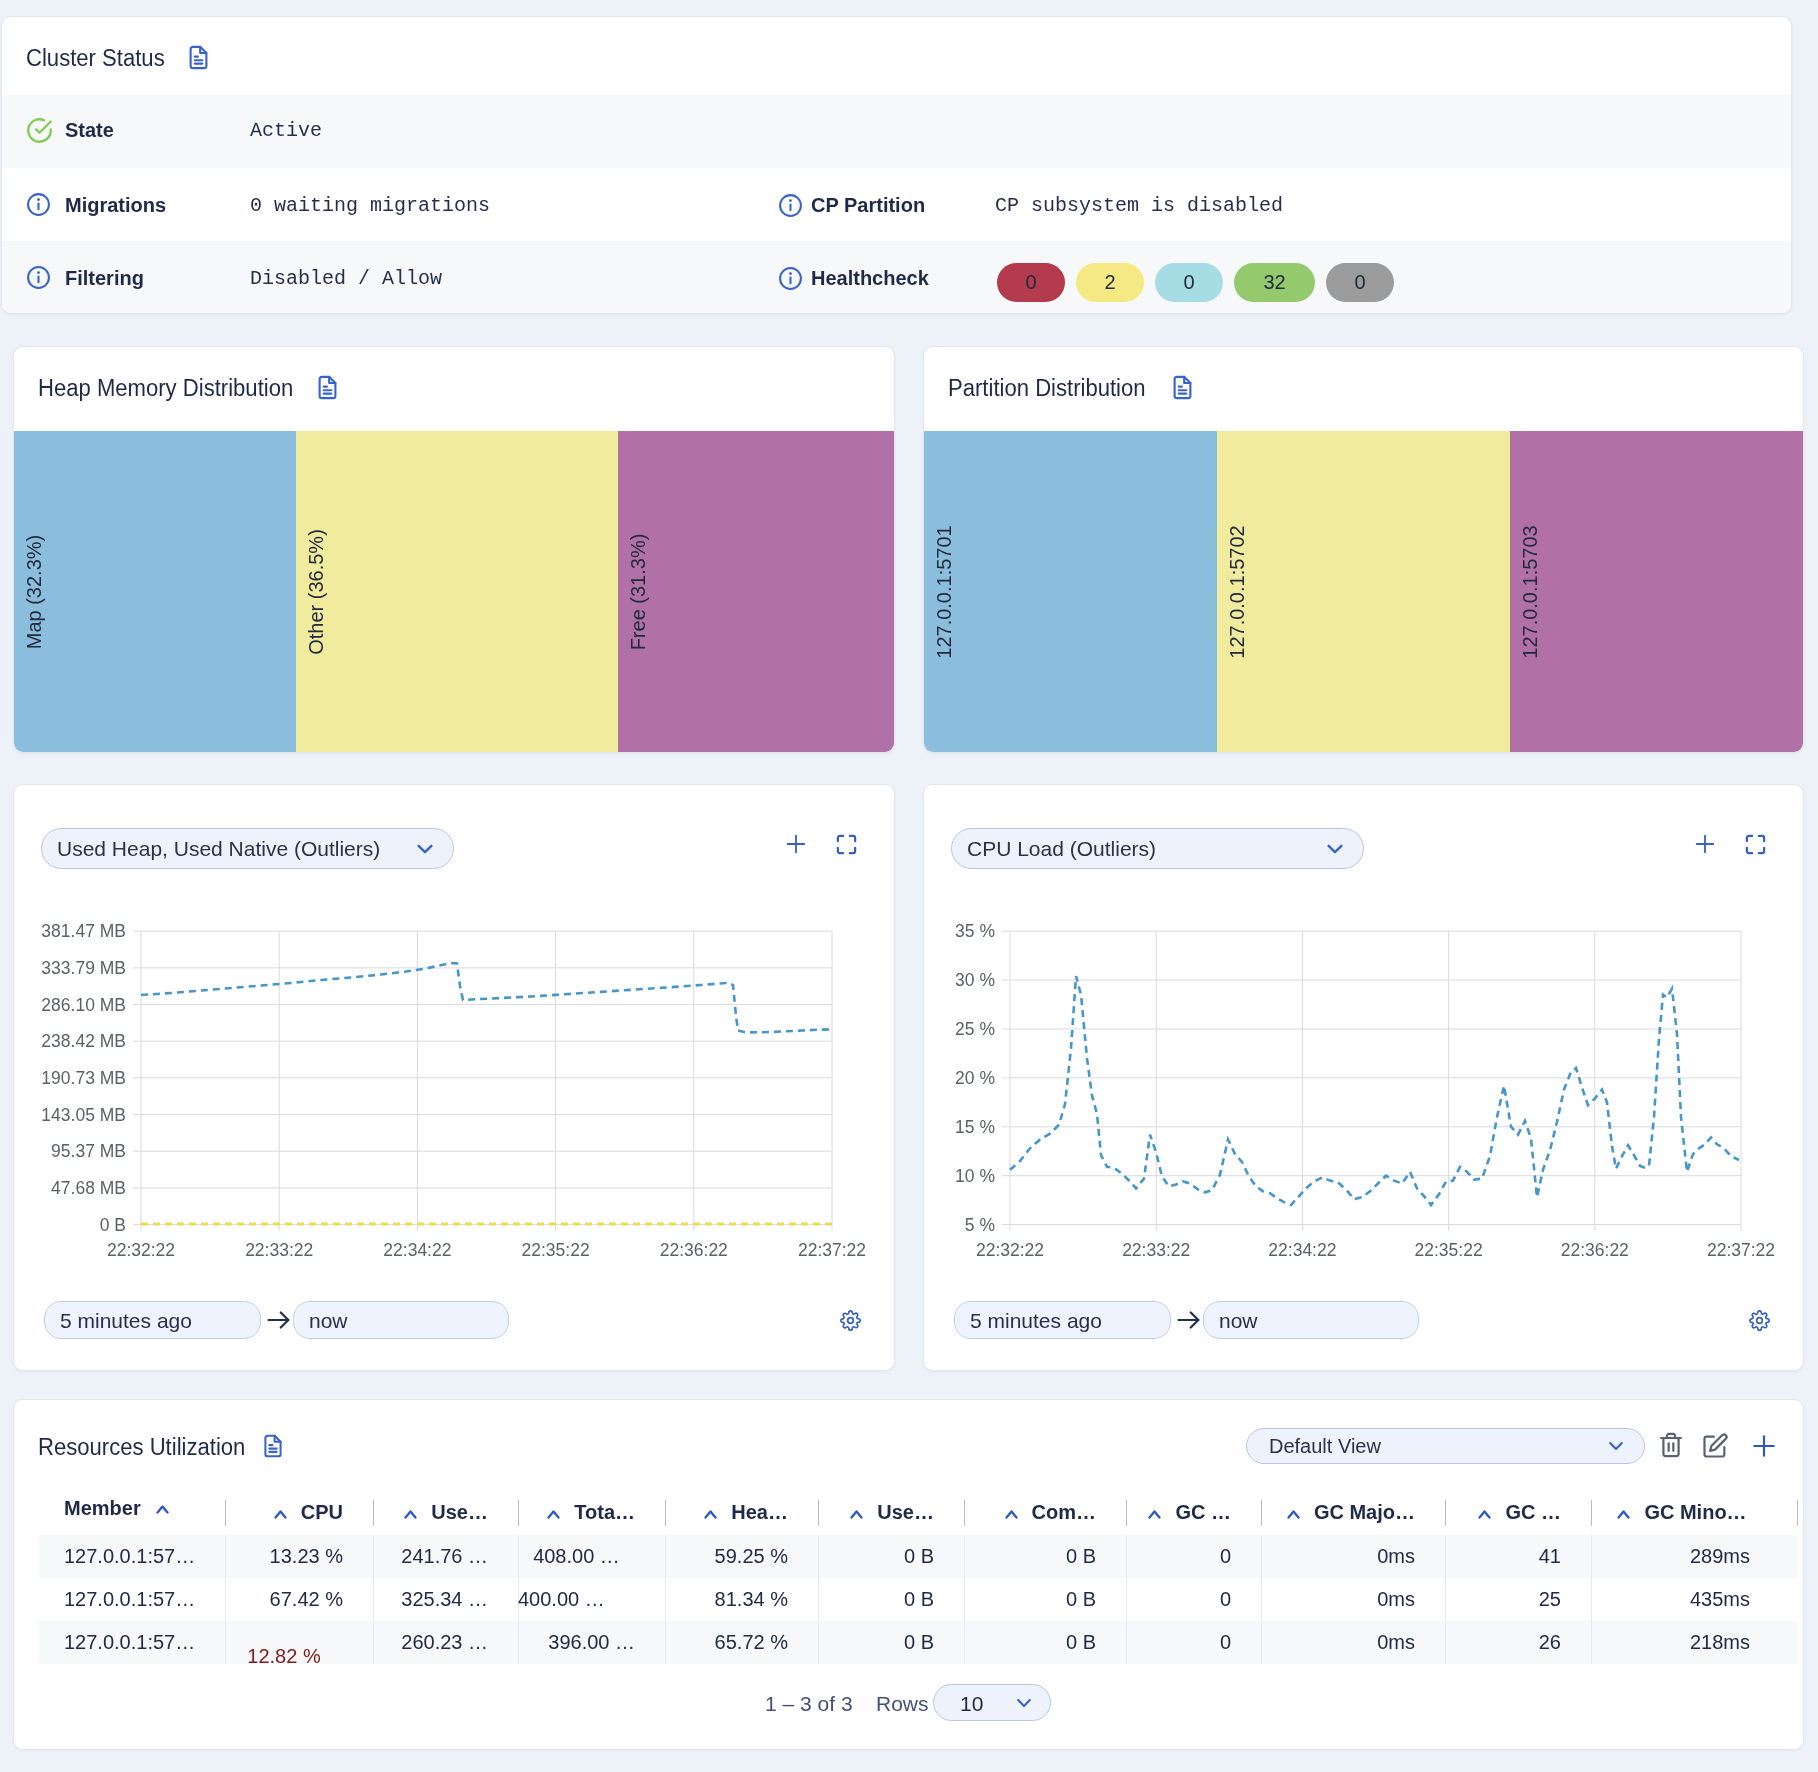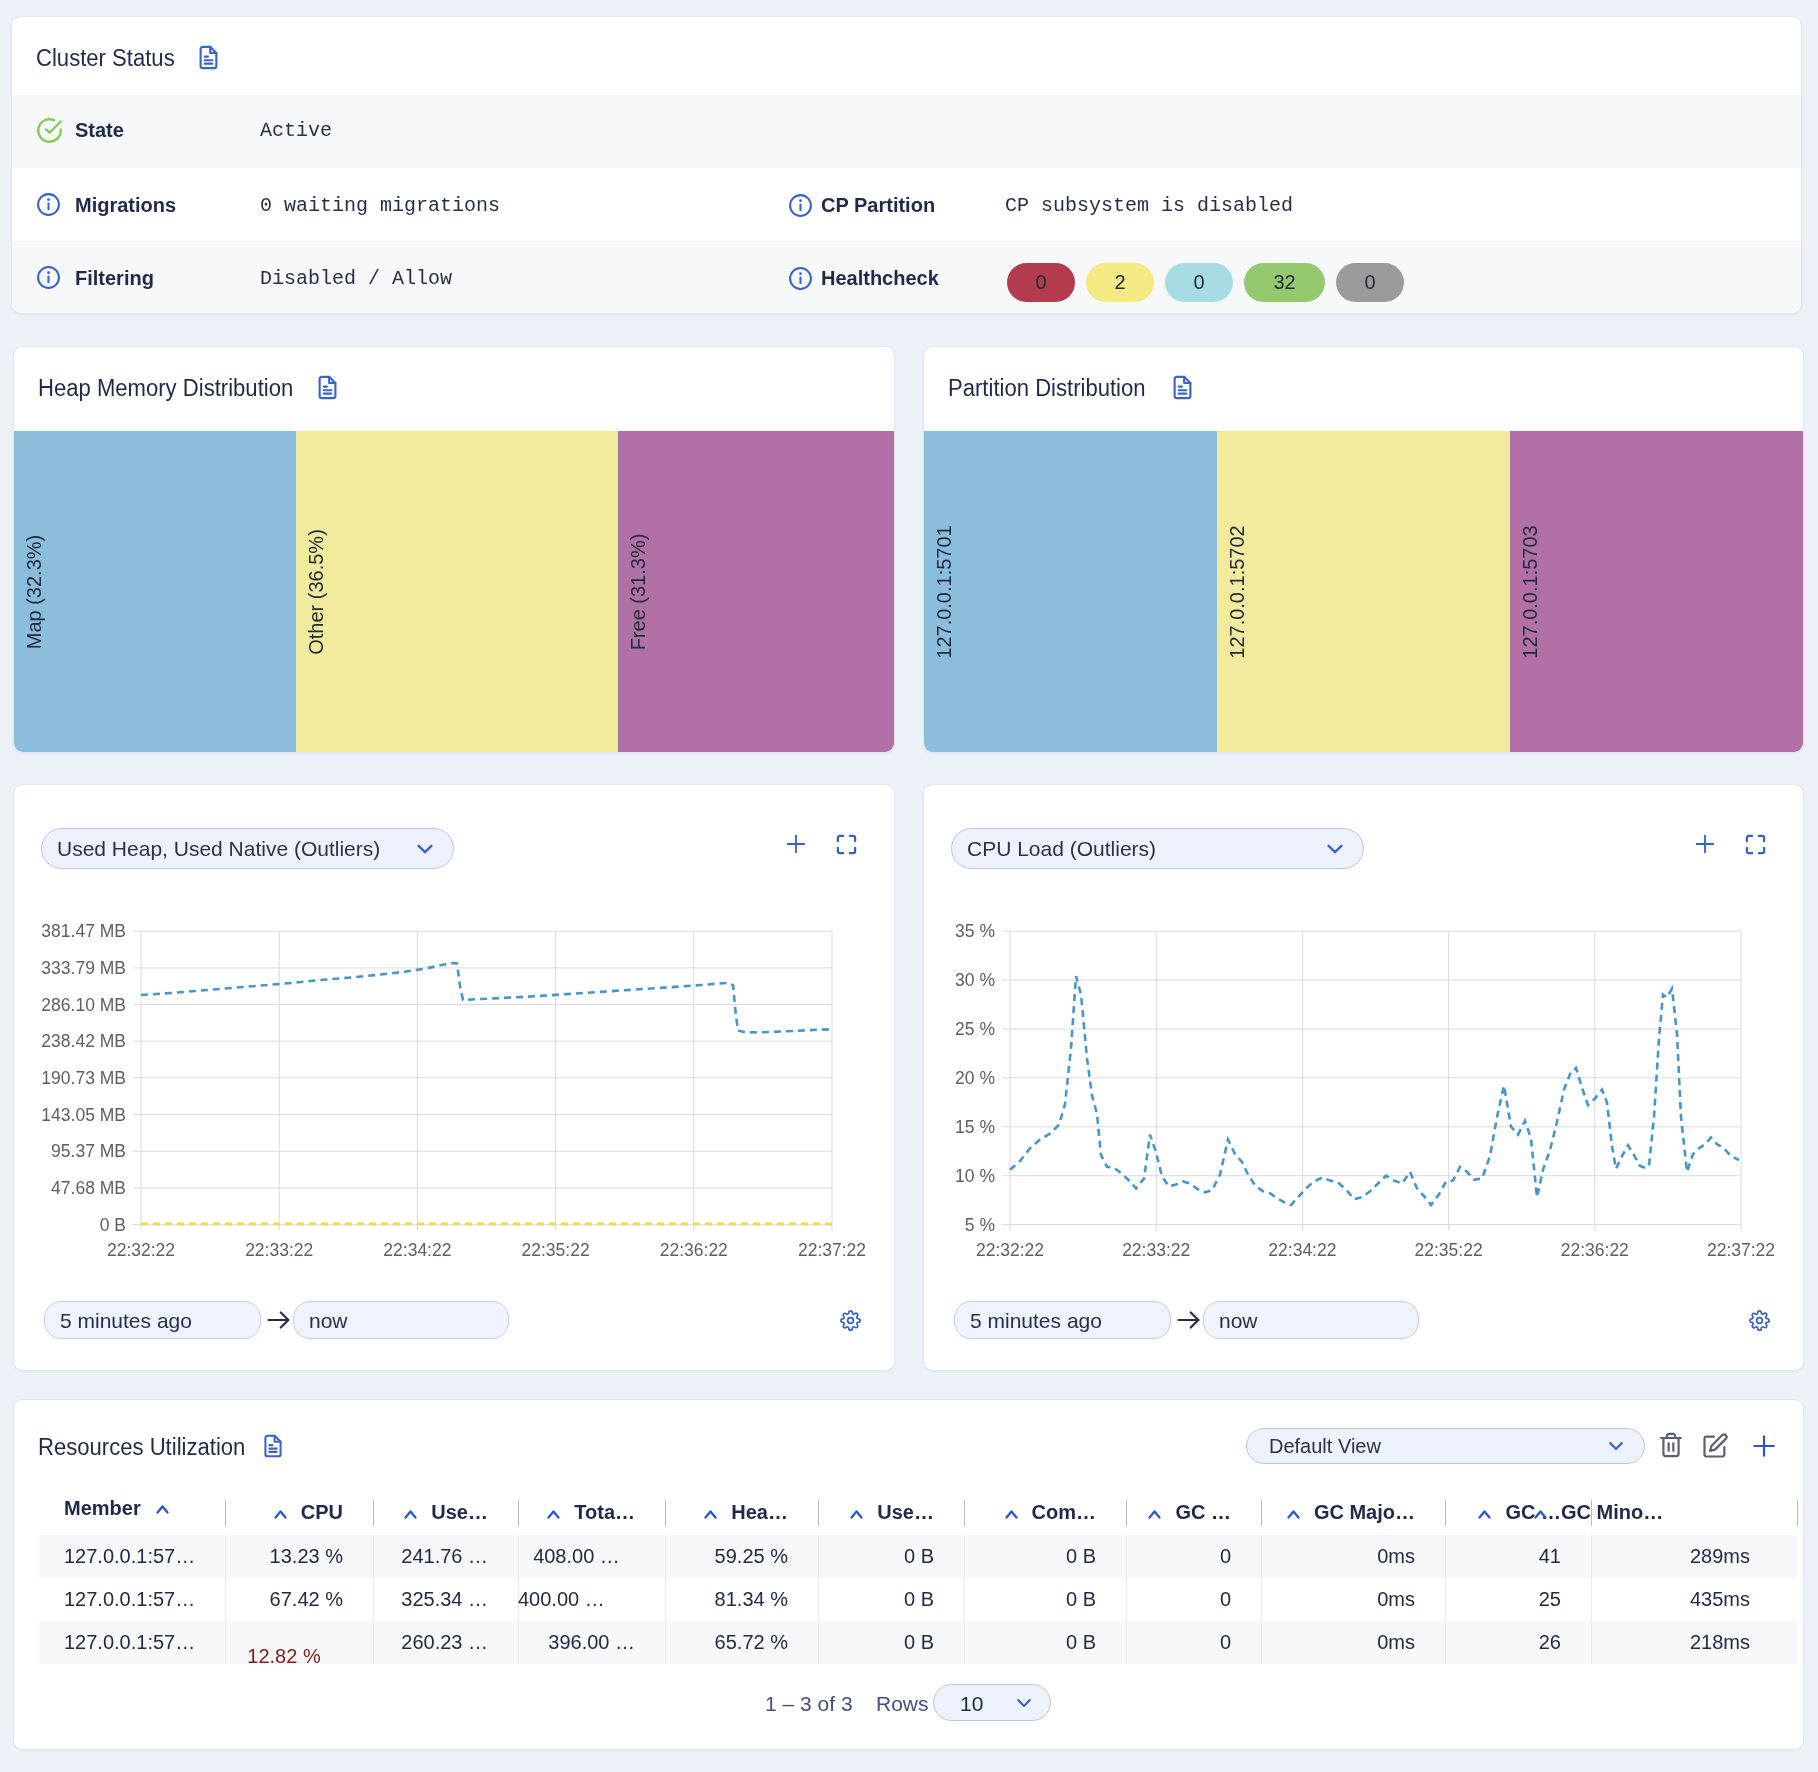--- a/index.html
+++ b/index.html
@@ -3,21 +3,21 @@
 * { margin:0; padding:0; box-sizing:border-box; }
 body { width:1818px; height:1772px; background:#edf1f8; font-family:"Liberation Sans", sans-serif; position:relative; overflow:hidden; }
 .card { position:absolute; background:#fff; border:1px solid #e4e7ee; border-radius:10px; box-shadow:0 1px 3px rgba(30,42,74,0.05); overflow:hidden; }
 .ct { font-size:23px; color:#1e2a47; display:inline-block; transform:scaleX(0.96); transform-origin:0 50%; white-space:nowrap; }
 .abs { position:absolute; }
 .lbl { font-weight:bold; font-size:20px; color:#1e2a47; }
 .val { font-size:20px; color:#27304b;font-family:Liberation Mono, monospace; }
 .sel { position:absolute; background:#edf2fc; border:1px solid #b9c5e2; border-radius:20px; color:#2b3248; }
 .inp { position:absolute; background:#eef3fd; border:1px solid #c3cfe8; border-radius:17px; color:#27304b; font-size:21px; }
 </style></head><body>
-<div class="card" style="left:11px;top:16px;width:1791px;height:298px">
+<div class="card" style="left:1px;top:16px;width:1791px;height:298px">
     <div class="abs ct" style="left:24px;top:28px">Cluster Status</div>
     <div class="abs" style="left:183px;top:27px"><svg width="27" height="27" viewBox="0 0 24 24" fill="none" stroke="#3a63c8" stroke-width="1.9" stroke-linecap="round" stroke-linejoin="round">
         <path d="M13.5 2.5H7A2 2 0 0 0 5 4.5v15A2 2 0 0 0 7 21.5h10a2 2 0 0 0 2-2V8z"></path>
         <path d="M13.5 2.5V8H19"></path>
         <line x1="8.6" y1="11.2" x2="11.5" y2="11.2"></line>
         <line x1="8.6" y1="14.4" x2="15.4" y2="14.4"></line>
         <line x1="8.6" y1="17.4" x2="15.4" y2="17.4"></line>
       </svg></div>
     <div class="abs" style="left:0;top:78px;width:1789px;height:73px;background:#f7f8fa"></div>
     <div class="abs" style="left:0;top:224px;width:1789px;height:73px;background:#f7f8fa"></div>
@@ -299,21 +299,21 @@
     <div class="abs" style="left:1247px;top:101px;width:154px;text-align:right;font-size:20px;font-weight:bold;color:#1e2a47"><span style="margin-right:13px;position:relative;top:1px"><svg width="15" height="11" viewBox="0 0 15 11" fill="none" stroke="#2d56c0" stroke-width="2.3" stroke-linecap="round" stroke-linejoin="round">
           <polyline points="2.5 8.5 7.5 2.5 12.5 8.5"></polyline>
         </svg></span>GC Majo…</div>
     <div class="abs" style="left:1431px;top:92px;width:146px;height:43px;"></div>
     <div class="abs" style="left:1431px;top:100px;width:1px;height:26px;background:#b9bdc7"></div>
     <div class="abs" style="left:1431px;top:101px;width:116px;text-align:right;font-size:20px;font-weight:bold;color:#1e2a47"><span style="margin-right:13px;position:relative;top:1px"><svg width="15" height="11" viewBox="0 0 15 11" fill="none" stroke="#2d56c0" stroke-width="2.3" stroke-linecap="round" stroke-linejoin="round">
           <polyline points="2.5 8.5 7.5 2.5 12.5 8.5"></polyline>
         </svg></span>GC …</div>
     <div class="abs" style="left:1577px;top:92px;width:189px;height:43px;"></div>
     <div class="abs" style="left:1577px;top:100px;width:1px;height:26px;background:#b9bdc7"></div>
-    <div class="abs" style="left:1519px;top:101px;width:159px;text-align:left;font-size:20px;font-weight:bold;color:#1e2a47"><span style="margin-right:13px;position:relative;top:1px"><svg width="15" height="11" viewBox="0 0 15 11" fill="none" stroke="#2d56c0" stroke-width="2.3" stroke-linecap="round" stroke-linejoin="round">
+    <div class="abs" style="left:1588px;top:101px;width:159px;text-align:center;font-size:20px;font-weight:bold;color:#1e2a47"><span style="margin-right:13px;position:relative;top:1px"><svg width="15" height="11" viewBox="0 0 15 11" fill="none" stroke="#2d56c0" stroke-width="2.3" stroke-linecap="round" stroke-linejoin="round">
           <polyline points="2.5 8.5 7.5 2.5 12.5 8.5"></polyline>
         </svg></span>GC Mino…</div>
     <div class="abs" style="left:1783px;top:100px;width:1px;height:26px;background:#b9bdc7"></div>
     <div class="abs" style="left:25px;top:135px;width:1758px;height:43px;background:#f7f8fa"></div>
     <div class="abs" style="left:50px;top:145px;font-size:20px;color:#222b45">127.0.0.1:57…</div>
     <div class="abs" style="left:211px;top:135px;width:1px;height:43px;background:#e8eaef"></div>
     <div class="abs" style="left:211px;top:145px;width:118px;text-align:right;font-size:20px;color:#222b45">13.23 %</div>
     <div class="abs" style="left:359px;top:135px;width:1px;height:43px;background:#e8eaef"></div>
     <div class="abs" style="left:359px;top:145px;width:115px;text-align:right;font-size:20px;color:#222b45">241.76 …</div>
     <div class="abs" style="left:504px;top:135px;width:1px;height:43px;background:#e8eaef"></div>

